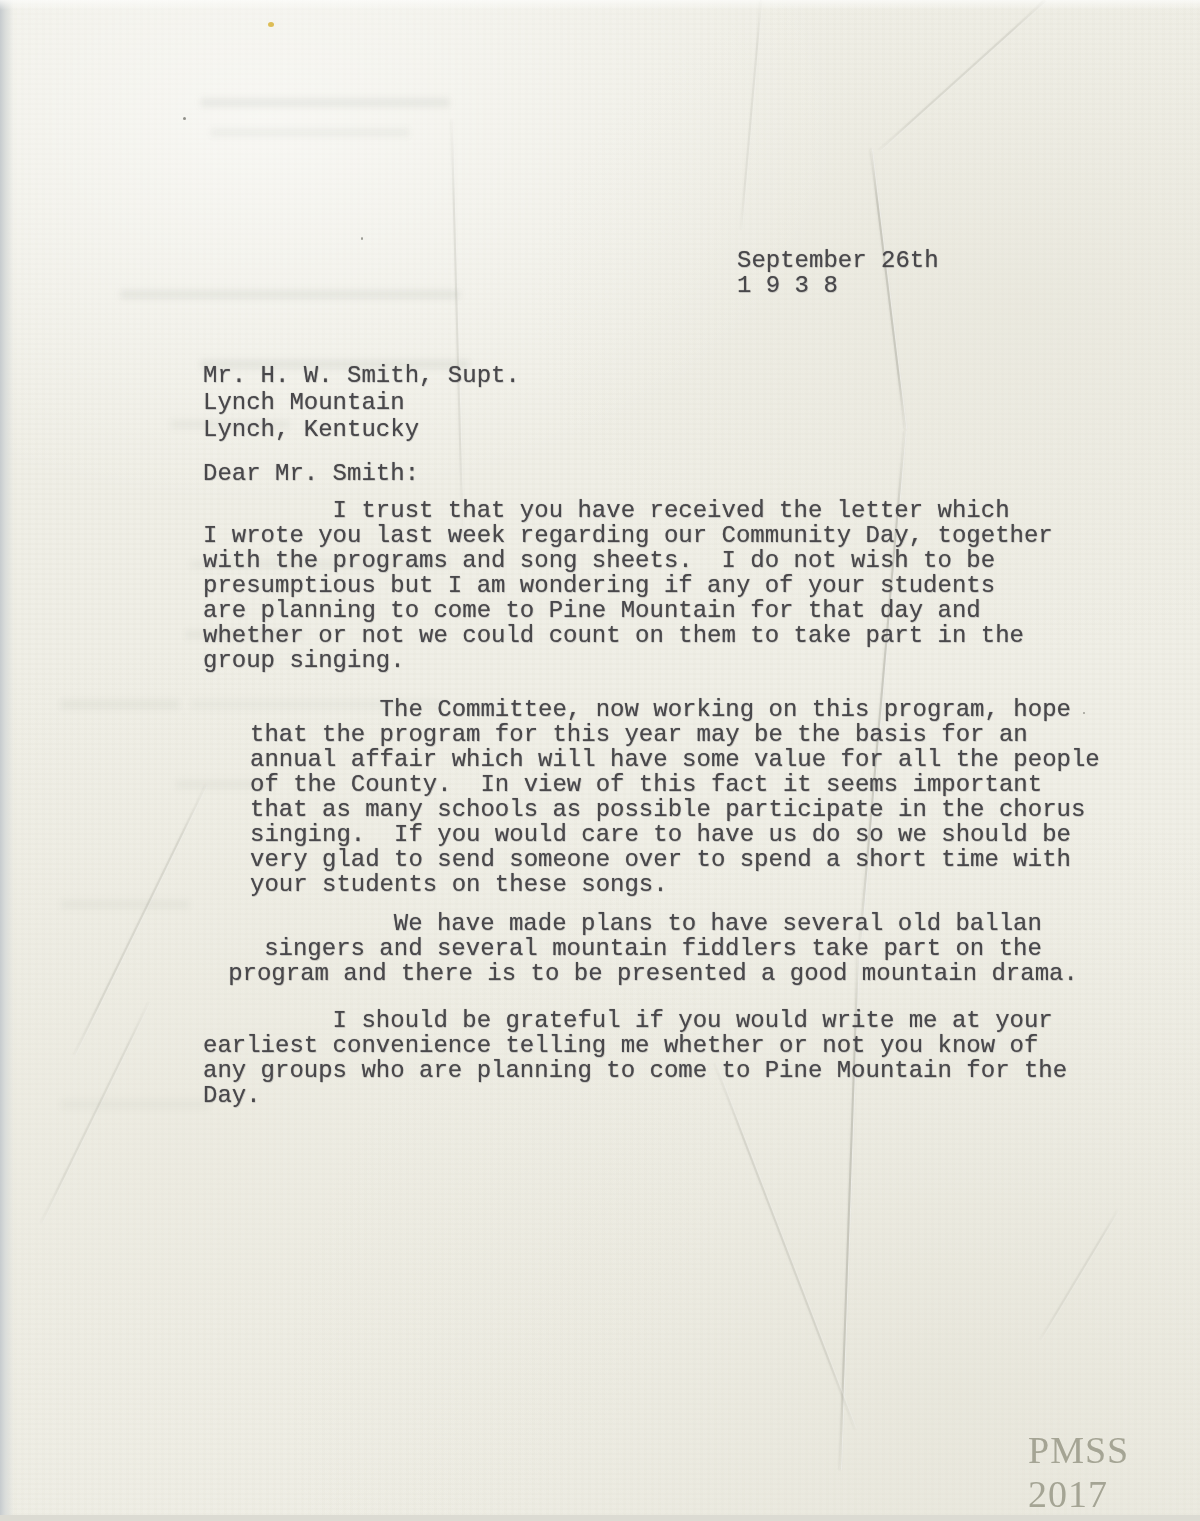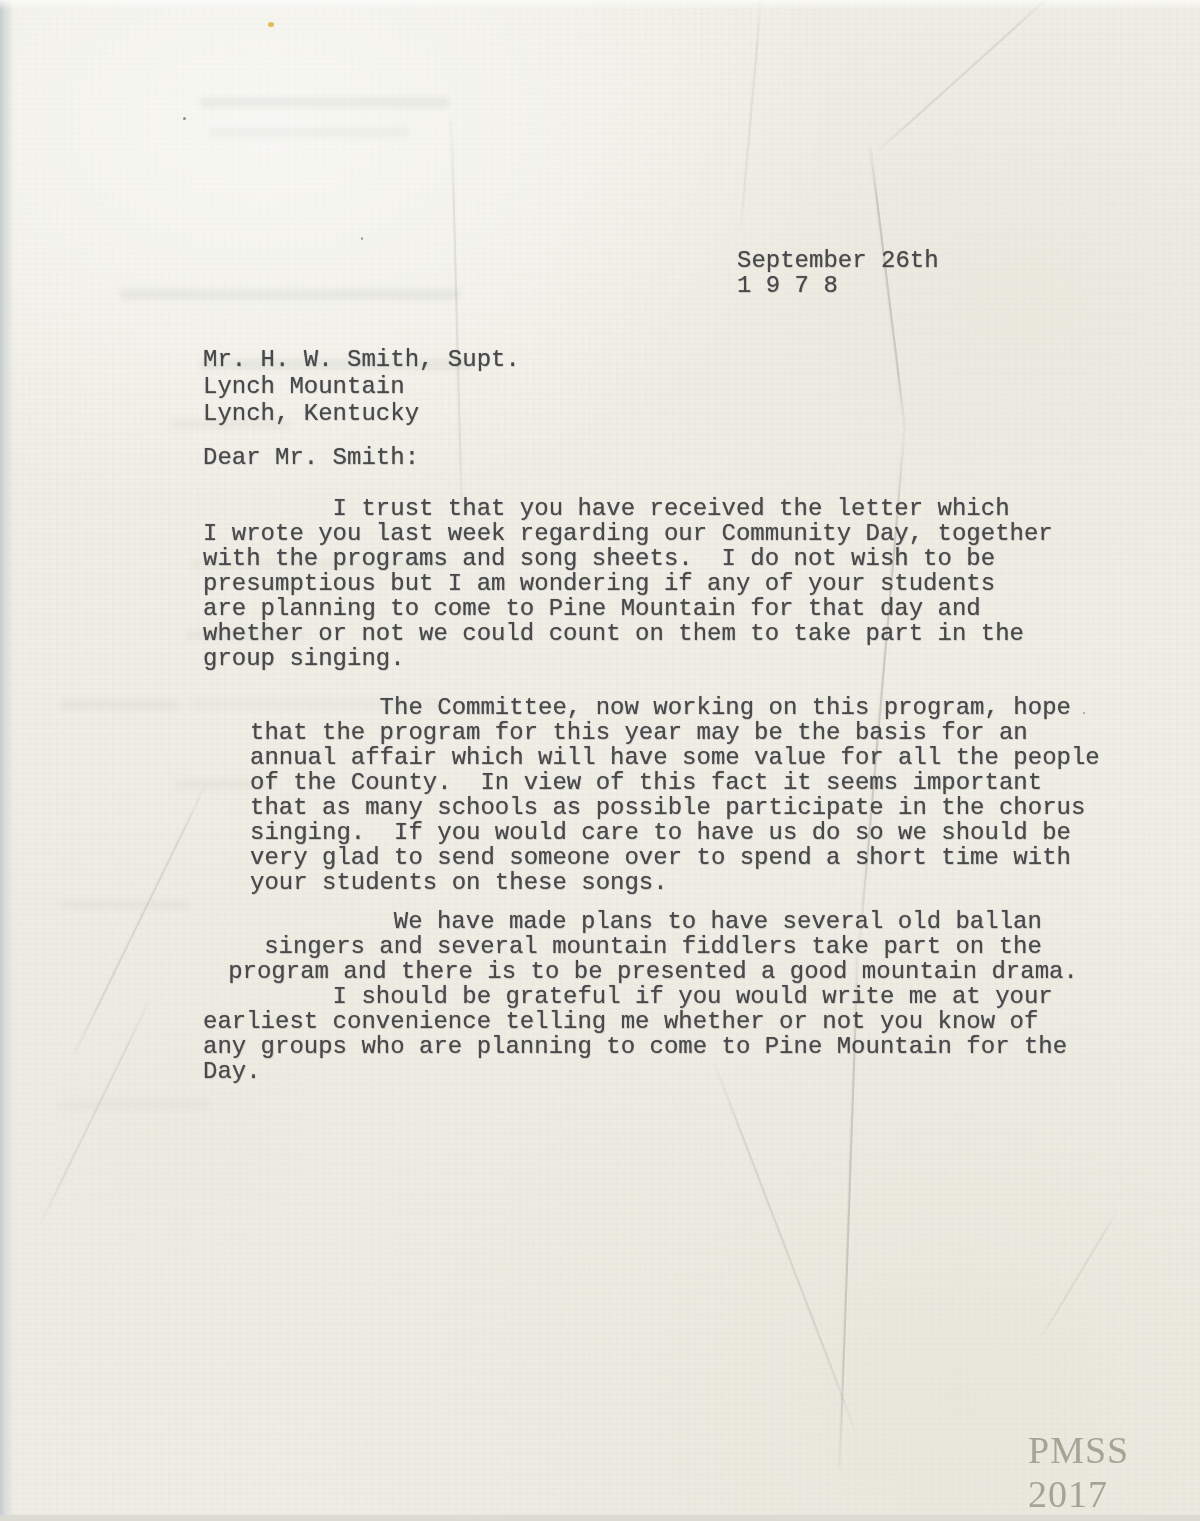--- a/index.html
+++ b/index.html
@@ -32,27 +32,27 @@
   
   .typed {
     font-family: "Liberation Mono", "DejaVu Sans Mono", monospace;
     font-size: 24px;
     color: #3f3e42;
     text-shadow: 0 0 1px rgba(50,48,54,0.55), 0.6px 0.8px 0 rgba(50,48,54,0.16);
     opacity: 0.94;
   }
   .letter { position: absolute; left: 203px; top: 248px; width: 900px; }
   .date-block { margin-left: 534px; line-height: 25px; }
-  .recipient { margin-top: 48px; line-height: 27px; }
+  .recipient { margin-top: 64px; line-height: 27px; }
   .salutation { margin-top: 18px; line-height: 25px; }
   .para { white-space: pre; line-height: 25px; }
-  .p1 { margin-top: 26px; }
+  .p1 { margin-top: 12px; }
   .p2 { margin-top: 24px; margin-left: 47px; }
   .p3 { margin-top: 14px; text-align: center; }
-  .p4 { }
+  .p4 { margin-top: 22px; }
   .closing { margin-top: 36px; margin-left: 385px; line-height: 25px; }
   
   .watermark {
     position: absolute; left: 1028px; top: 1428px;
     font-family: "Liberation Serif", serif;
     font-size: 38px; letter-spacing: 1px;
     color: rgba(148,148,130,0.8);
   }
   
   .crease {
@@ -129,21 +129,21 @@
 
   <div class="speck s-yellow"></div>
   <div class="speck s-dark1"></div>
   <div class="speck s-dark2"></div>
   <div class="speck s-dark3"></div>
 
   <div class="letter typed">
 
     <div class="date-block">
       <div>September 26th</div>
-      <div>1 9 7 8</div>
+      <div>1 9 3 8</div>
     </div>
 
     <div class="recipient">
       <div>Mr. H. W. Smith, Supt.</div>
       <div>Lynch Mountain</div>
       <div>Lynch, Kentucky</div>
     </div>
 
     <div class="salutation">Dear Mr. Smith:</div>
 

